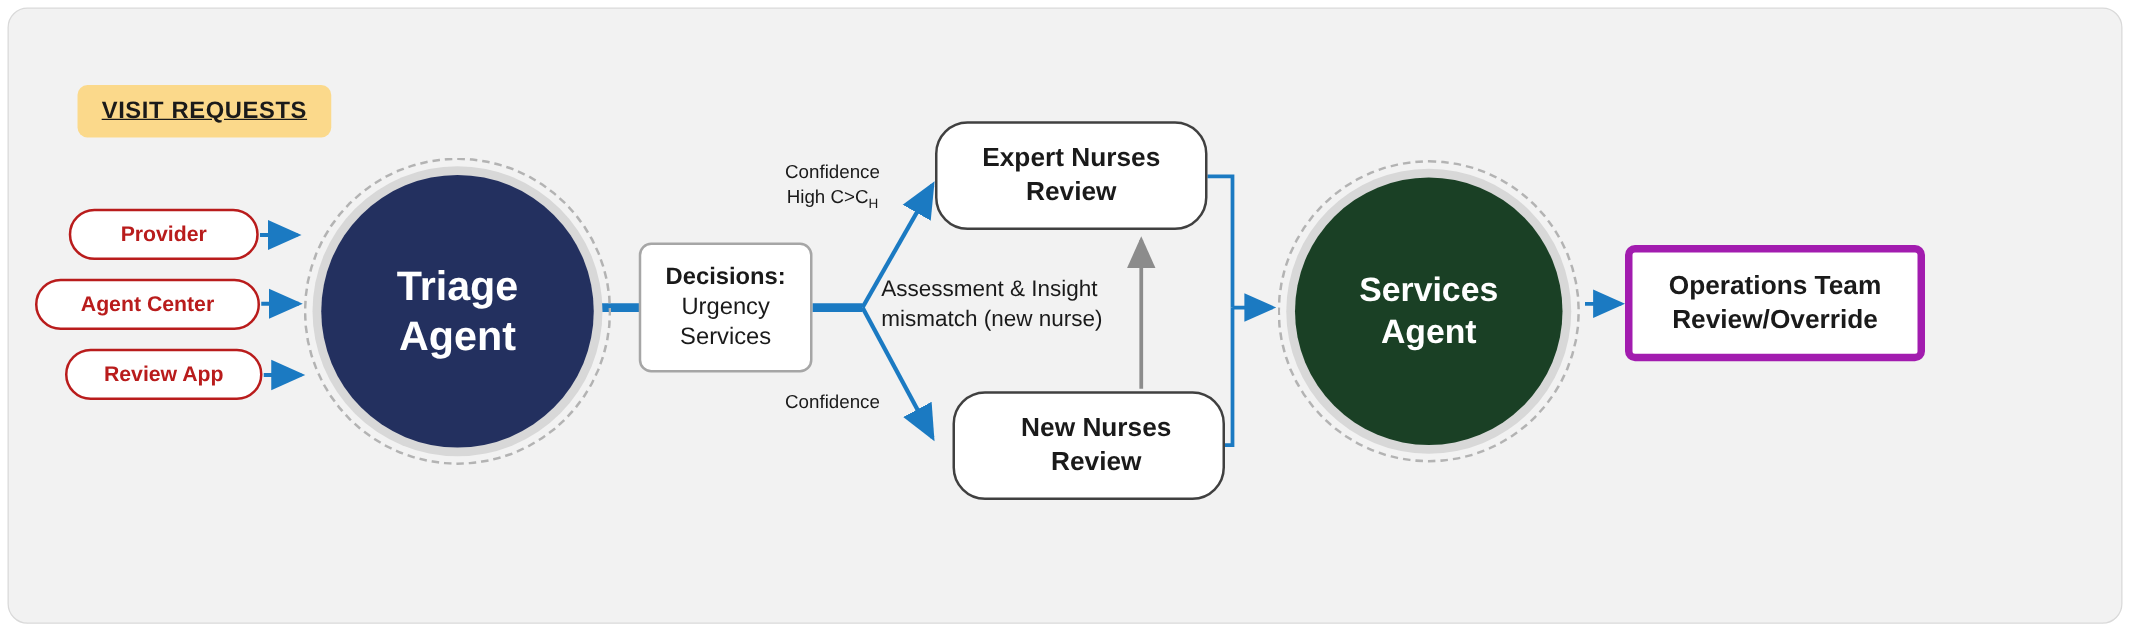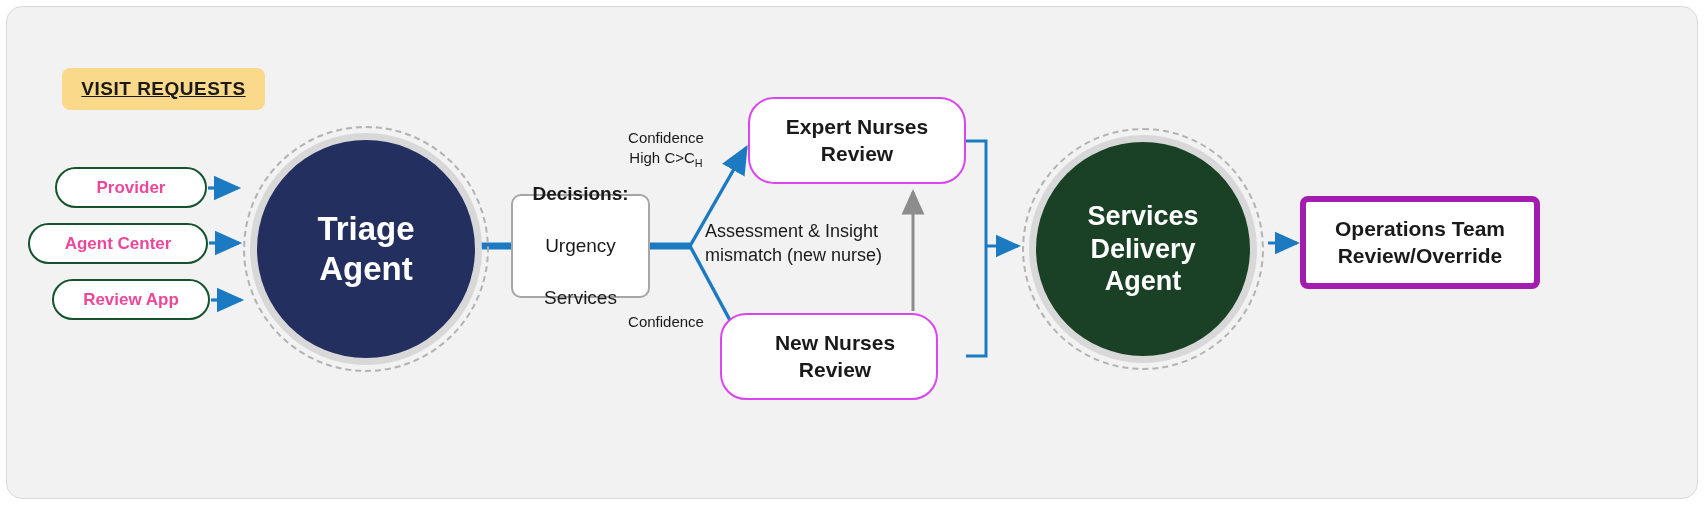--- a/index.html
+++ b/index.html
@@ -35,24 +35,24 @@
     left:62px;top:68px;width:203px;height:42px;
     background:#fbd98b;border-radius:8px;
     display:flex;align-items:center;justify-content:center;
     font-weight:bold;font-size:19px;letter-spacing:.5px;color:#1a1a1a;text-decoration:underline;
   }
 
   
   .pill{
     height:41px;
     background:#ffffff;
-    border:2px solid #14532d;
+    border:2px solid #b91c1c;
     border-radius:21px;
     display:flex;align-items:center;justify-content:center;
-    font-weight:bold;font-size:17px;color:#ec4899;text-align:right;
+    font-weight:bold;font-size:17px;color:#b91c1c;text-align:right;
   }
   .pill-provider{left:55px;top:167px;width:152px;}
   .pill-callcenter{left:28px;top:223px;width:180px;}
   .pill-patientapp{left:52px;top:279px;width:158px;}
   .dashed-ring{
     border:2px dashed #b3b3b3;border-radius:50%;background:transparent;
   }
   .agent{
     border-radius:50%;
     display:flex;align-items:center;justify-content:center;
@@ -62,32 +62,32 @@
   .triage-ring{left:243px;top:126px;width:246px;height:246px;}
   .triage{left:257px;top:140px;width:218px;height:218px;background:#23305f;font-size:33px;line-height:1.22;}
   .delivery-ring{left:1022px;top:128px;width:242px;height:242px;}
   .delivery{left:1036px;top:142px;width:214px;height:214px;background:#1a4025;font-size:27px;line-height:1.22;}
 
   
   .decisions{
     left:511px;top:194px;width:139px;height:104px;
     background:#ffffff;border:2px solid #a6a6a6;border-radius:10px;
     display:flex;flex-direction:column;align-items:center;justify-content:center;
-    font-size:19px;color:#1a1a1a;line-height:1.25;gap:28px;
+    font-size:19px;color:#1a1a1a;line-height:1.25;
   }
   .decisions .hd{font-weight:bold;}
 
   
   .review{
-    background:#ffffff;border:2px solid #d946ef;border-radius:26px;
+    background:#ffffff;border:2px solid #404040;border-radius:26px;
     display:flex;align-items:center;justify-content:center;text-align:center;
     font-weight:bold;font-size:21px;color:#1a1a1a;line-height:1.25;
   }
   .review-expert{left:748px;top:97px;width:218px;height:87px;}
-  .review-new{left:720px;top:313px;width:218px;height:87px;padding-left:12px;}
+  .review-new{left:762px;top:313px;width:218px;height:87px;padding-left:12px;}
 
   
   .ops{
     left:1300px;top:196px;width:240px;height:93px;
     background:#ffffff;border:6px solid #a21caf;border-radius:8px;
     display:flex;align-items:center;justify-content:center;text-align:center;
     font-weight:bold;font-size:21px;color:#1a1a1a;line-height:1.25;
   }
 
   
@@ -186,21 +186,20 @@
     <div>
       <div>New Nurses</div>
       <div>Review</div>
     </div>
   </div>
 
   <div class="node dashed-ring delivery-ring"></div>
   <div class="node agent delivery">
     <div>
       <div>Services</div>
-      <div>Delivery</div>
       <div>Agent</div>
     </div>
   </div>
 
   <div class="node ops">
     <div>
       <div>Operations Team</div>
       <div>Review/Override</div>
     </div>
   </div>

